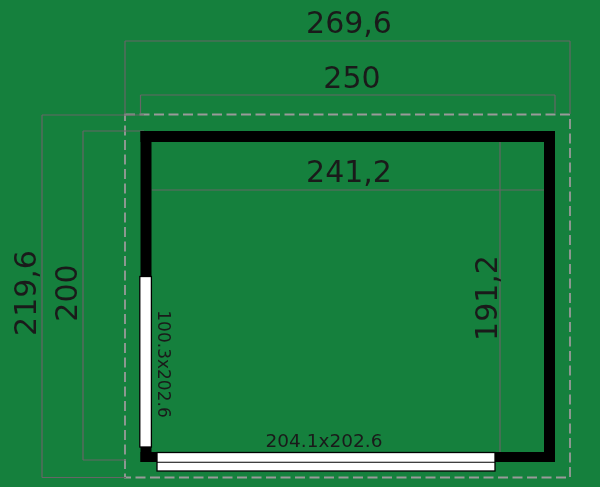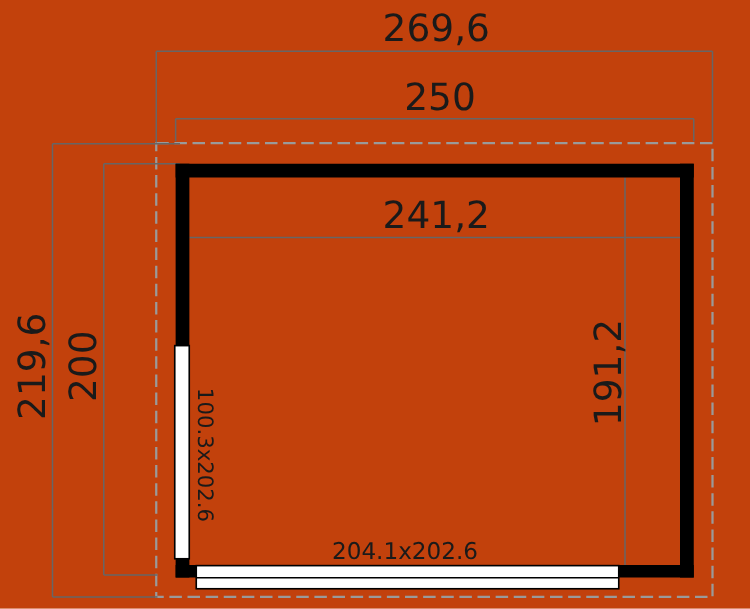--- a/index.html
+++ b/index.html
@@ -4,21 +4,21 @@
 <style>
   html, body {
     margin: 0;
     padding: 0;
     background: #ffffff;
   }
   .canvas-wrap {
     position: relative;
     width: 600px;
     height: 487px;
-    background: #c2410c;
+    background: #15803d;
     font-family: "DejaVu Sans", sans-serif;
   }
   svg { display: block; }
 
   .dash-outline {
     fill: none;
     stroke: #9a9a9a;
     stroke-width: 1.8;
     stroke-dasharray: 10 4.5;
   }

